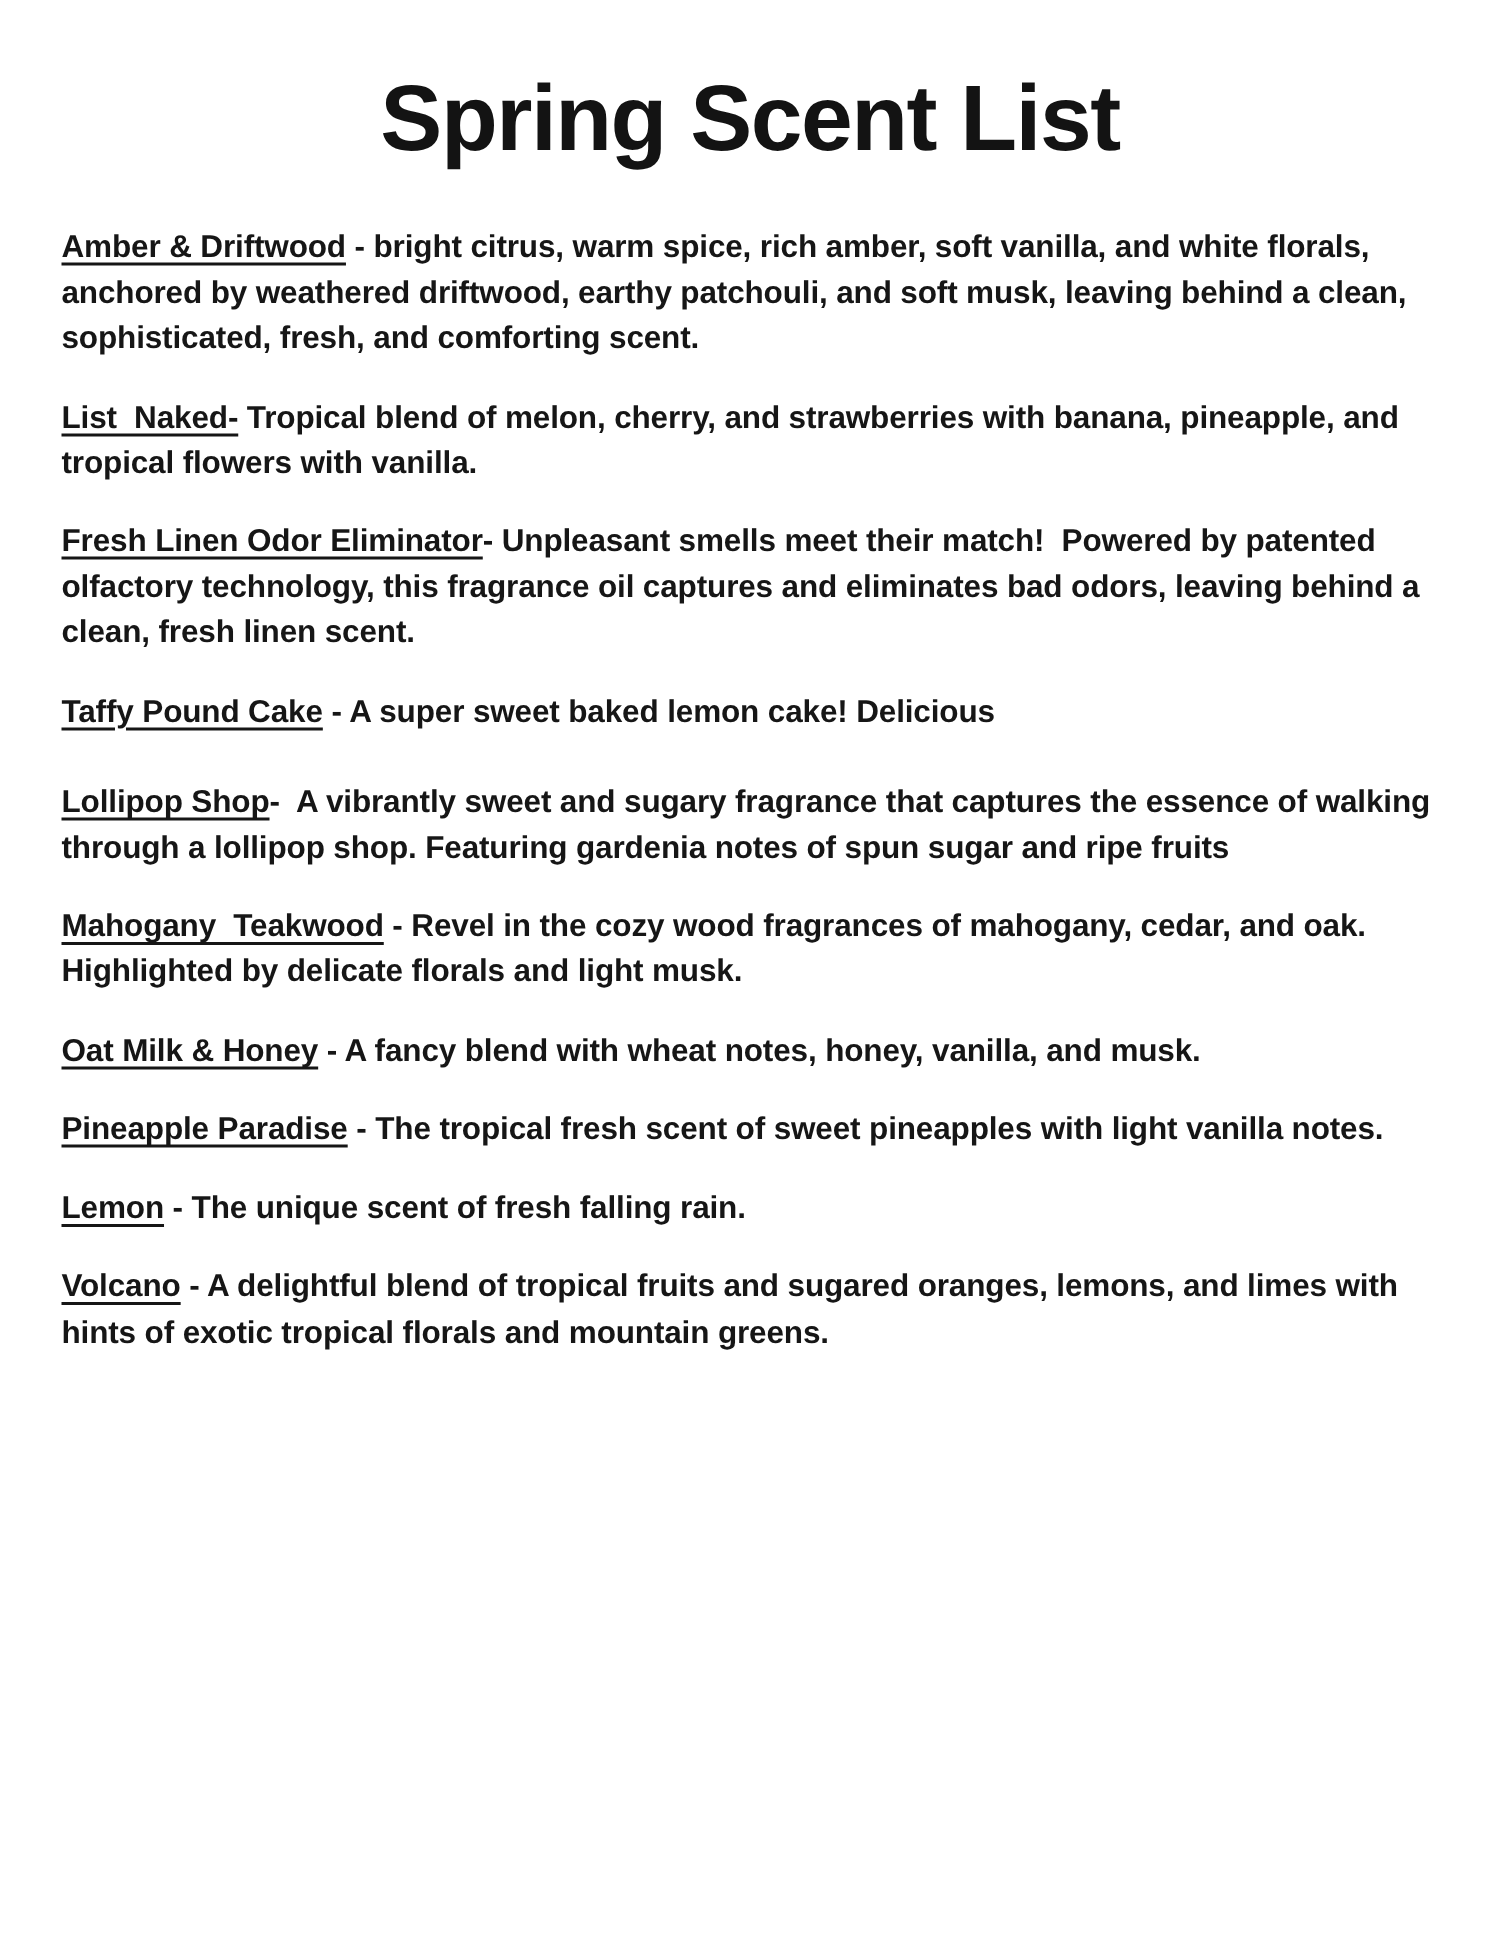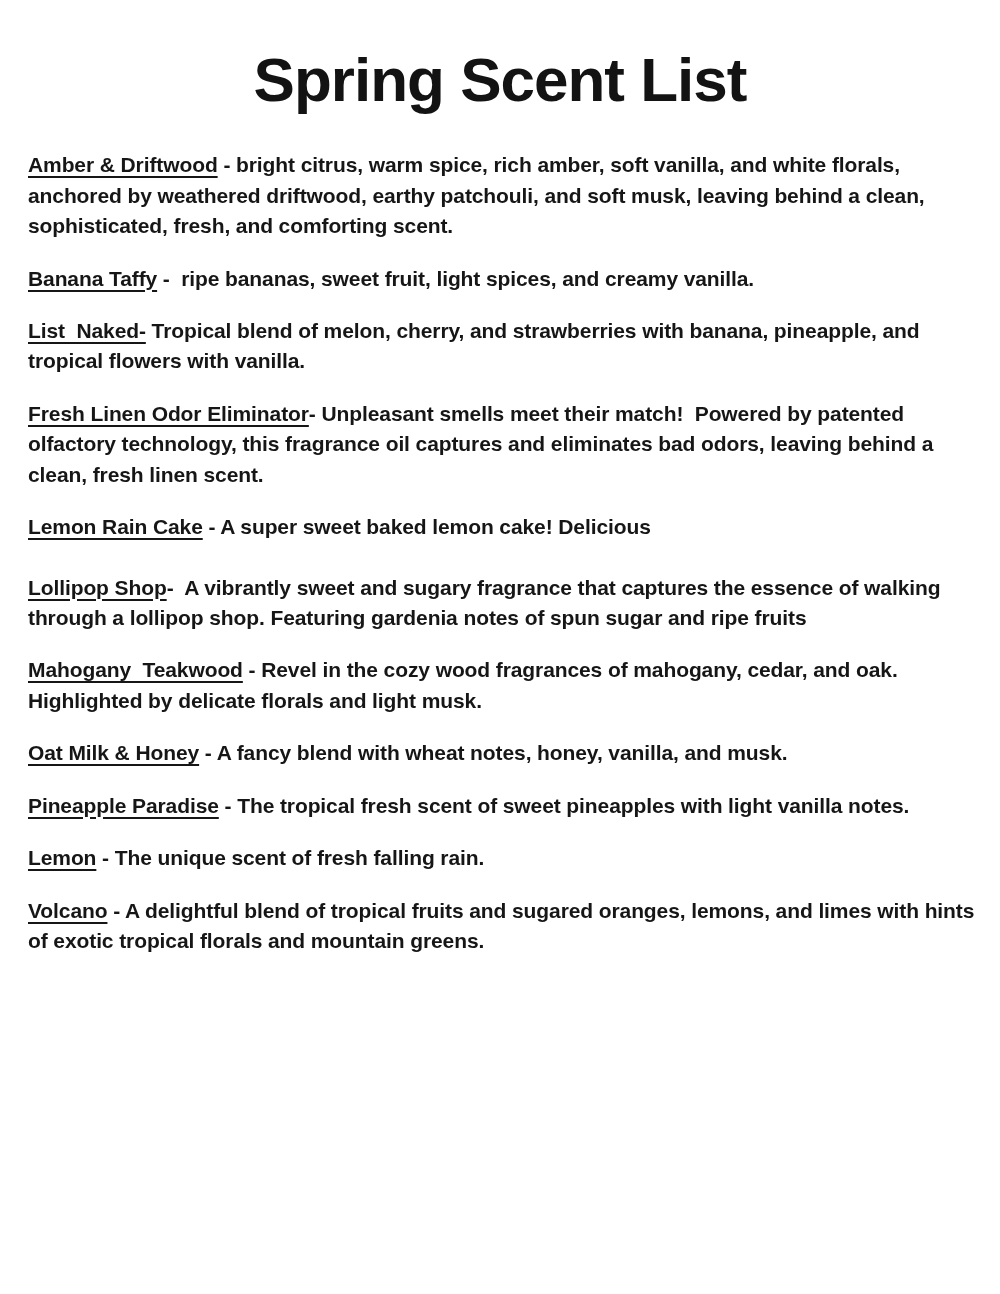--- a/index.html
+++ b/index.html
@@ -22,21 +22,21 @@
   .page-title {
     margin: 46px 0 36px 0;
     text-align: center;
     font-size: 62px;
     line-height: 1.1;
     font-weight: 800;
     letter-spacing: -1px;
     color: #131313;
   }
   .scent {
-    margin: 0 0 22px 3px;
+    margin: 0 0 22px 16px;
     font-size: 21px;
     font-weight: 700;
     line-height: 1.45;
     letter-spacing: -0.1px;
     color: #161616;
   }
   .scent-name {
     white-space: pre-wrap;
     text-decoration: underline;
     text-decoration-thickness: 2px;
@@ -52,28 +52,27 @@
 </style>
 </head>
 <body>
 
 <main class="page">
 
   <h1 class="page-title">Spring Scent List</h1>
 
   <p class="scent"><span class="scent-name">Amber &amp; Driftwood</span><span class="scent-sep"> - </span><span class="scent-desc">bright citrus, warm spice, rich amber, soft vanilla, and white florals, anchored by weathered driftwood, earthy patchouli, and soft musk, leaving behind a clean, sophisticated, fresh, and comforting scent.</span></p>
 
-  <p class="scent"><span class="scent-name">Banana Taffy</span><span class="scent-sep"> -  </span><span class="scent-desc">ripe bananas, sweet fruit, light spices, and creamy vanilla.</span></p>
 
 
   <p class="scent"><span class="scent-name">List  Naked-</span><span class="scent-sep"> </span><span class="scent-desc">Tropical blend of melon, cherry, and strawberries with banana, pineapple, and tropical flowers with vanilla.</span></p>
 
   <p class="scent"><span class="scent-name">Fresh Linen Odor Eliminator</span><span class="scent-sep">- </span><span class="scent-desc">Unpleasant smells meet their match!  Powered by patented olfactory technology, this fragrance oil captures and eliminates bad odors, leaving behind a clean, fresh linen scent.</span></p>
 
-  <p class="scent extra-gap"><span class="scent-name">Lemon Rain Cake</span><span class="scent-sep"> - </span><span class="scent-desc">A super sweet baked lemon cake! Delicious</span></p>
+  <p class="scent extra-gap"><span class="scent-name">Taffy Pound Cake</span><span class="scent-sep"> - </span><span class="scent-desc">A super sweet baked lemon cake! Delicious</span></p>
 
   <p class="scent"><span class="scent-name">Lollipop Shop</span><span class="scent-sep">-  </span><span class="scent-desc">A vibrantly sweet and sugary fragrance that captures the essence of walking through a lollipop shop. Featuring gardenia notes of spun sugar and ripe fruits</span></p>
 
   <p class="scent"><span class="scent-name">Mahogany  Teakwood</span><span class="scent-sep"> - </span><span class="scent-desc">Revel in the cozy wood fragrances of mahogany, cedar, and oak. Highlighted by delicate florals and light musk.</span></p>
 
   <p class="scent"><span class="scent-name">Oat Milk &amp; Honey</span><span class="scent-sep"> - </span><span class="scent-desc">A fancy blend with wheat notes, honey, vanilla, and musk.</span></p>
 
   <p class="scent"><span class="scent-name">Pineapple Paradise</span><span class="scent-sep"> - </span><span class="scent-desc">The tropical fresh scent of sweet pineapples with light vanilla notes.</span></p>
 
   <p class="scent"><span class="scent-name">Lemon</span><span class="scent-sep"> - </span><span class="scent-desc">The unique scent of fresh falling rain.</span></p>

